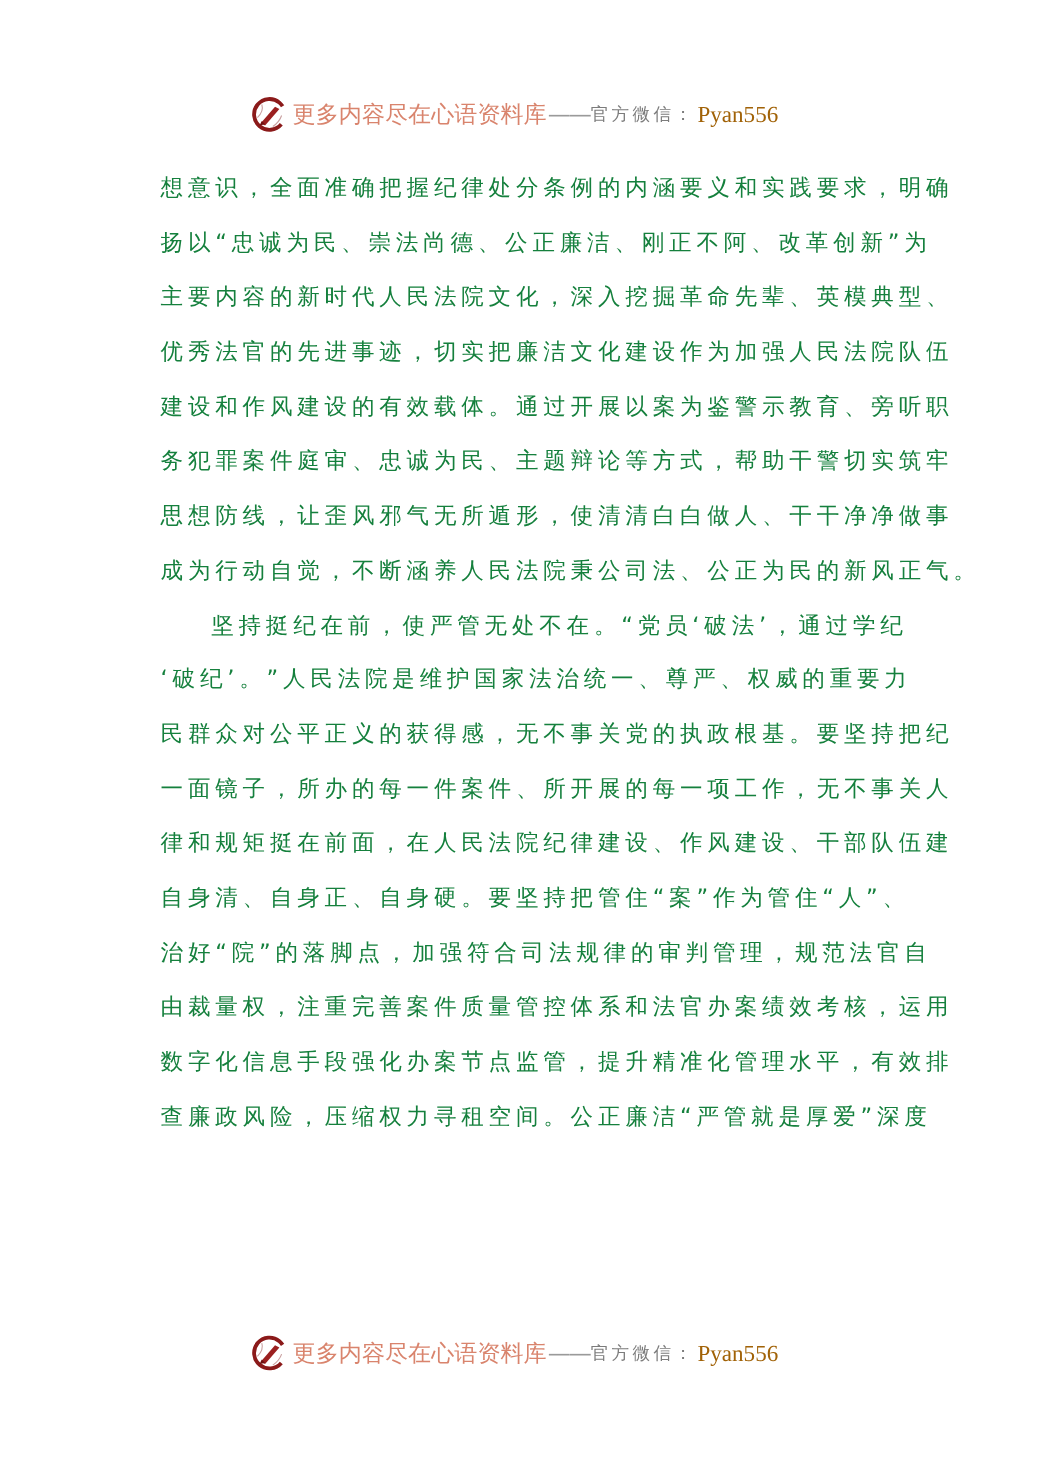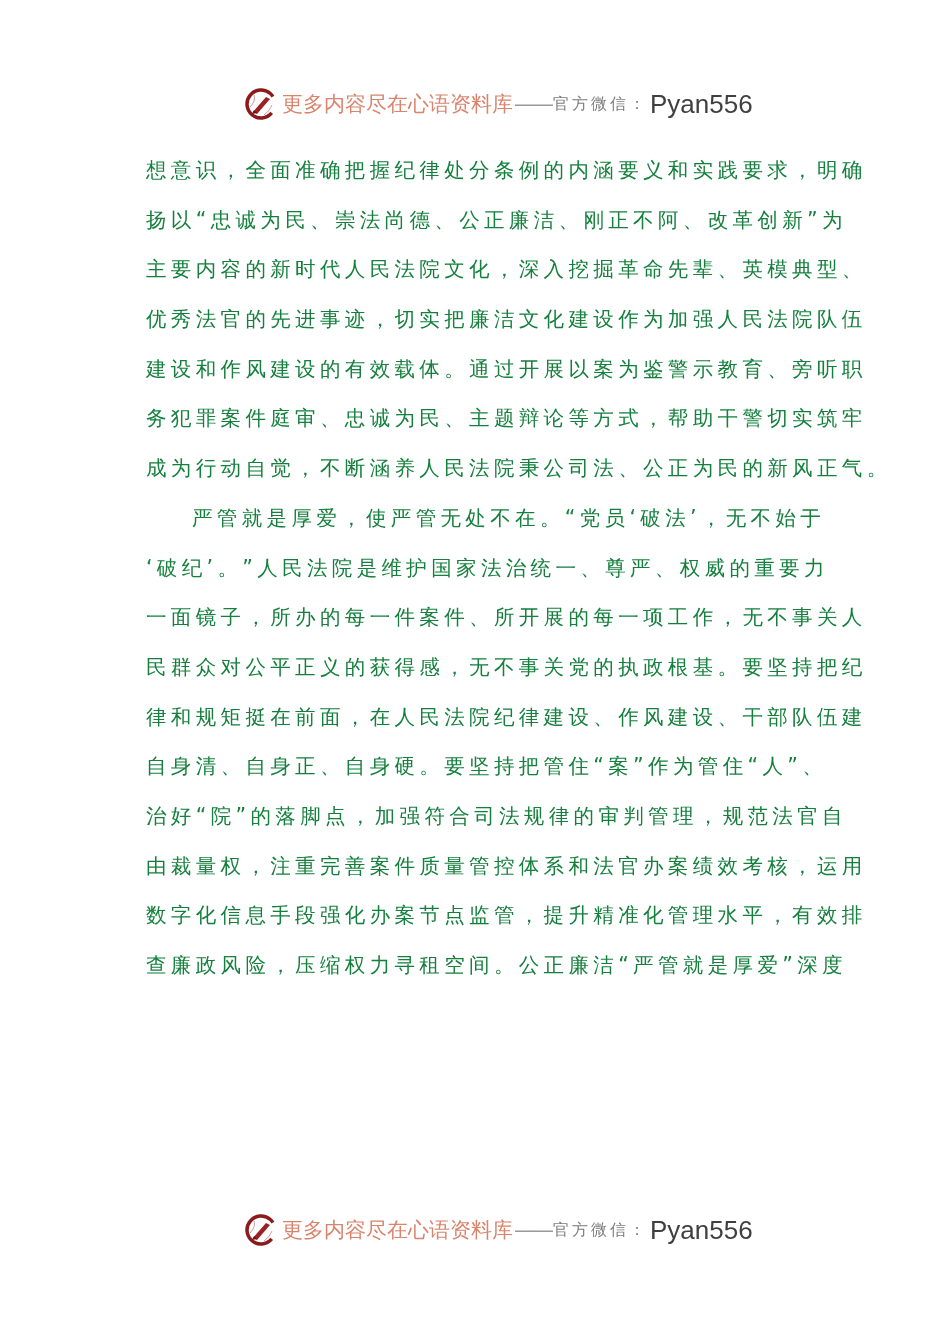--- a/index.html
+++ b/index.html
@@ -9,21 +9,21 @@
     }
     body {
       width: 950px;
       height: 1344px;
       position: relative;
       overflow: hidden;
       font-family: "DejaVu Sans", "Liberation Sans", sans-serif;
     }
     .watermark {
       position: absolute;
-      left: 244px;
+      left: 228px;
       width: 500px;
       height: 36px;
       display: flex;
       align-items: center;
       white-space: nowrap;
       text-align: center;
     }
     .watermark.top { top: 86px; }
     .watermark.bottom { top: 1212px; }
     .wm-logo {
@@ -44,23 +44,23 @@
       margin: 0 1px;
       letter-spacing: -2px;
     }
     .wm-official {
       font-family: "DejaVu Serif", "Liberation Serif", serif;
       font-size: 16px;
       color: #7c7c7c;
       letter-spacing: 3px;
     }
     .wm-id {
-      font-family: Liberation Sans, sans-serif;
-      font-size: 26px;
-      color: #404040;
+      font-family: Liberation Serif, serif;
+      font-size: 21px;
+      color: #a16207;
       margin-left: 2px;
     }
     .content {
       position: absolute;
       left: 146px;
       top: 150px;
       width: 660px;
     }
     .line {
       height: 49.7px;
@@ -92,25 +92,26 @@
   <span class="wm-id">Pyan556</span>
 </div>
 
 <div class="content">
   <div class="line">想意识，全面准确把握纪律处分条例的内涵要义和实践要求，明确</div>
   <div class="line">扬以“忠诚为民、崇法尚德、公正廉洁、刚正不阿、改革创新”为</div>
   <div class="line">主要内容的新时代人民法院文化，深入挖掘革命先辈、英模典型、</div>
   <div class="line">优秀法官的先进事迹，切实把廉洁文化建设作为加强人民法院队伍</div>
   <div class="line">建设和作风建设的有效载体。通过开展以案为鉴警示教育、旁听职</div>
   <div class="line">务犯罪案件庭审、忠诚为民、主题辩论等方式，帮助干警切实筑牢</div>
+  <div class="line">思想防线，让歪风邪气无所遁形，使清清白白做人、干干净净做事</div>
   <div class="line">成为行动自觉，不断涵养人民法院秉公司法、公正为民的新风正气。</div>
-  <div class="line indent">严管就是厚爱，使严管无处不在。“党员‘破法’，无不始于</div>
+  <div class="line indent">坚持挺纪在前，使严管无处不在。“党员‘破法’，通过学纪</div>
   <div class="line">‘破纪’。”人民法院是维护国家法治统一、尊严、权威的重要力</div>
+  <div class="line">民群众对公平正义的获得感，无不事关党的执政根基。要坚持把纪</div>
   <div class="line">一面镜子，所办的每一件案件、所开展的每一项工作，无不事关人</div>
-  <div class="line">民群众对公平正义的获得感，无不事关党的执政根基。要坚持把纪</div>
   <div class="line">律和规矩挺在前面，在人民法院纪律建设、作风建设、干部队伍建</div>
   <div class="line">自身清、自身正、自身硬。要坚持把管住“案”作为管住“人”、</div>
   <div class="line">治好“院”的落脚点，加强符合司法规律的审判管理，规范法官自</div>
   <div class="line">由裁量权，注重完善案件质量管控体系和法官办案绩效考核，运用</div>
   <div class="line">数字化信息手段强化办案节点监管，提升精准化管理水平，有效排</div>
   <div class="line">查廉政风险，压缩权力寻租空间。公正廉洁“严管就是厚爱”深度</div>
 </div>
 
 <div class="watermark bottom">
   <svg class="wm-logo" viewBox="0 0 34 34">

